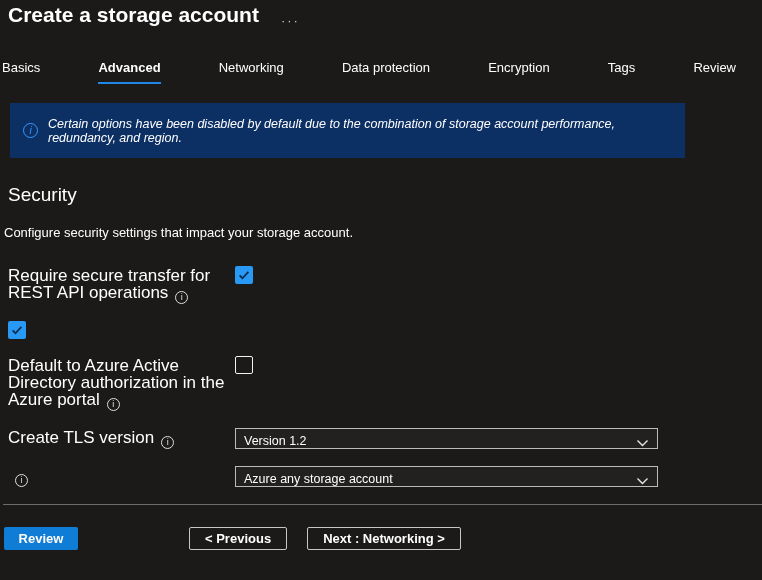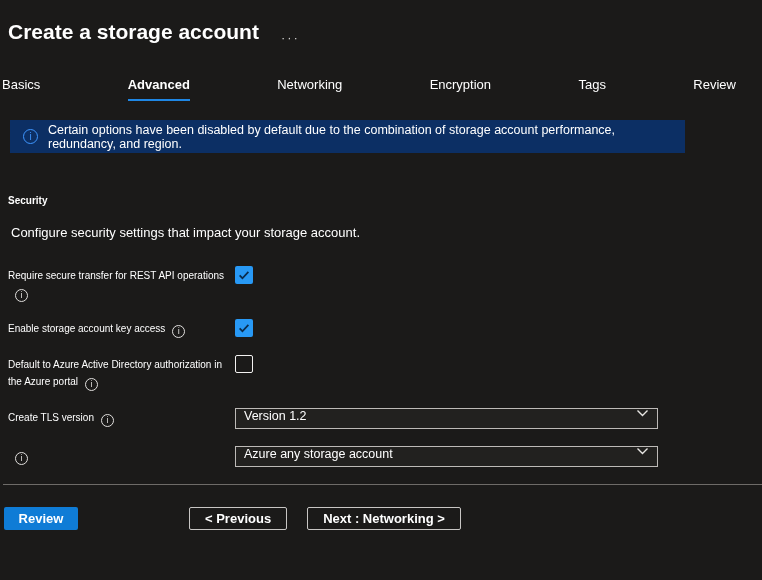--- a/index.html
+++ b/index.html
@@ -9,56 +9,56 @@
     --divider:#6e6b68; --muted:#e1dfdd;
   }
   *{box-sizing:border-box;}
   html,body{margin:0;padding:0;}
   body{
     width:762px;height:580px;overflow:hidden;
     background:var(--bg);color:var(--text);
     font-family:"Liberation Sans", sans-serif;font-size:13px;
   }
   
-  .title-row{display:flex;align-items:flex-end;padding:20px 0 0 8px;}
+  .title-row{display:flex;align-items:flex-end;padding:3px 0 0 8px;}
   .page-title{font-size:21px;font-weight:700;margin:0;}
   .more-actions{margin-left:22px;margin-top:6px;color:#d0cecd;font-size:13px;
     letter-spacing:2px;cursor:pointer;line-height:1;}
   
   .tabs{display:flex;margin:33px 0 0 2px;justify-content:space-between;}
   .tab{margin-right:26px;padding-bottom:7px;font-size:13px;color:var(--text);
     border-bottom:2px solid transparent;cursor:pointer;white-space:nowrap;}
   .tab.active{font-weight:700;border-bottom-color:var(--accent);}
   
-  .banner{margin:19px 0 0 10px;width:675px;height:33px;background:var(--banner-bg);
-    display:flex;align-items:center;padding:0 13px;font-size:12.5px;}
+  .banner{margin:19px 0 0 10px;width:675px;height:55px;background:var(--banner-bg);
+    display:flex;align-items:center;padding:0 13px;font-size:12.5px;font-style:italic;}
   .banner-icon{flex:0 0 auto;width:15px;height:15px;border:1px solid var(--banner-icon);
     border-radius:50%;color:var(--banner-icon);display:grid;place-items:center;
     font-size:10px;margin-right:10px;}
   .banner-icon::after{content:"i";line-height:1;}
   
-  .section-heading{margin:42px 0 0 8px;font-size:10px;font-weight:700;}
-  .section-desc{margin:19px 0 0 11px;font-size:13px;}
+  .section-heading{margin:26px 0 0 8px;font-size:19px;font-weight:400;}
+  .section-desc{margin:19px 0 0 4px;font-size:13px;}
   
   .form{margin:26px 0 0 8px;}
   .row{display:flex;align-items:flex-start;margin-bottom:17px;}
-  .row-label{width:227px;line-height:17px;font-size:10px;padding-top:1px;}
+  .row-label{width:227px;line-height:17px;font-size:17px;padding-top:1px;}
   .info{display:inline-grid;place-items:center;width:13px;height:13px;
     border:1px solid var(--muted);border-radius:50%;font-size:9px;color:var(--muted);
     margin-left:7px;vertical-align:-2px;cursor:pointer;}
   .info::after{content:"i";line-height:1;}
   
   .checkbox{width:18px;height:18px;border-radius:2px;cursor:pointer;position:relative;}
   .checkbox.checked{background:var(--checkbox-fill);}
   .checkbox.unchecked{border:1px solid #f3f2f1;background:transparent;}
   .checkbox svg{position:absolute;left:2px;top:2px;}
   .checkbox svg path{stroke:var(--checkbox-check);}
   
   .select{width:423px;height:21px;border:1px solid var(--control-border);
-    background:var(--control-bg);display:flex;align-items:flex-start;
+    background:var(--control-bg);display:flex;align-items:flex-end;
     justify-content:space-between;padding:0 8px;font-size:12.5px;cursor:pointer;}
   .chevron{display:flex;align-items:center;}
   
   .divider{height:1px;background:var(--divider);margin:12px 0 0 3px;width:759px;}
   .footer{display:flex;margin-top:22px;padding-left:4px;}
   .btn{height:23px;font-size:13px;font-weight:700;color:var(--text);
     display:flex;align-items:center;justify-content:center;cursor:pointer;
     font-family:"Liberation Sans", sans-serif;border-radius:2px;}
   .btn.primary{width:74px;background:var(--btn-primary);border:none;}
   .btn.secondary{background:transparent;border:1px solid #c8c6c4;padding:0 15px;}
@@ -70,20 +70,21 @@
 
 <div class="title-row">
   <h1 class="page-title">Create a storage account</h1>
   <span class="more-actions">···</span>
 </div>
 
 <div class="tabs">
   <div class="tab inactive">Basics</div>
   <div class="tab active">Advanced</div>
   <div class="tab inactive">Networking</div>
+  <div class="tab inactive">Data protection</div>
   <div class="tab inactive">Encryption</div>
   <div class="tab inactive">Tags</div>
   <div class="tab inactive">Review</div>
 </div>
 
 <div class="banner">
   <span class="banner-icon"></span>
   <span>Certain options have been disabled by default due to the combination of storage account performance, redundancy, and region.</span>
 </div>
 
@@ -96,21 +97,20 @@
     <span class="row-label"><span>Require secure transfer for REST API operations</span><span class="info"></span></span>
     <div class="checkbox checked">
       <svg width="14" height="14" viewBox="0 0 16 16">
           <path d="M3 8.5l3.2 3.2L13 4.5" stroke-width="2" fill="none"></path>
         </svg>
     </div>
   </div>
 
 
   <div class="row">
-    <span class="row-label"><span>Enable storage account key access</span><span class="info"></span></span>
     <div class="checkbox checked">
       <svg width="14" height="14" viewBox="0 0 16 16">
           <path d="M3 8.5l3.2 3.2L13 4.5" stroke-width="2" fill="none"></path>
         </svg>
     </div>
   </div>
 
   <div class="row">
     <span class="row-label"><span>Default to Azure Active Directory authorization in the Azure portal</span><span class="info"></span></span>
     <div class="checkbox unchecked">

